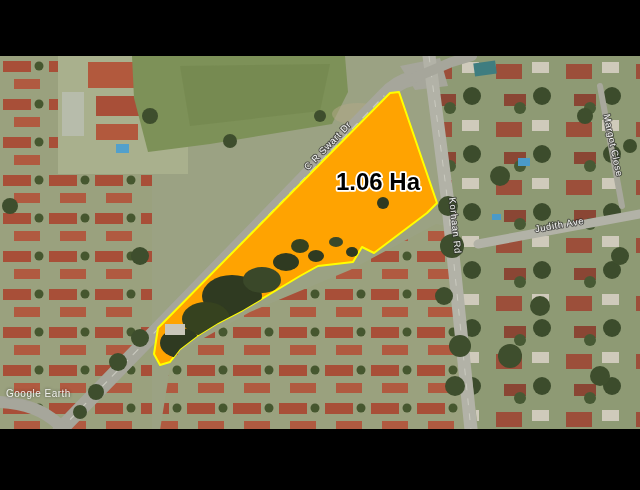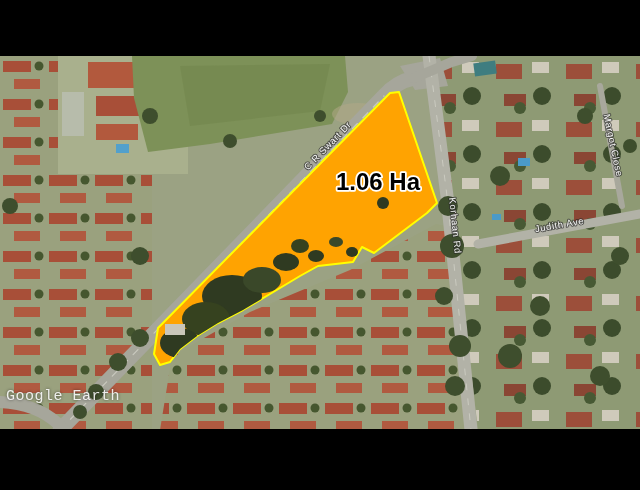--- a/index.html
+++ b/index.html
@@ -16,23 +16,22 @@
   .area-label{
     font-weight:bold;font-size:24px;
     paint-order:stroke;stroke:#ffffff;stroke-width:3.5px;stroke-linejoin:round;
   }
   .road-label{
     font-size:9.5px;fill:#ffffff;letter-spacing:.6px;opacity:.92;
     paint-order:stroke;stroke:rgba(40,40,40,.75);stroke-width:2px;stroke-linejoin:round;
   }
   .watermark{
     position:absolute;left:6px;top:332px;
-    font-size:15px;color:rgba(255,255,255,.88);letter-spacing:.5px;
+    font-size:10px;color:rgba(255,255,255,.88);letter-spacing:.5px;
     text-shadow:0 0 3px rgba(0,0,0,.6);
-    font-family:Liberation Mono, monospace;
   }
 </style>
 </head>
 <body>
 
 <div class="shot">
 
   <div class="bar top"></div>
 
   <div class="map">

